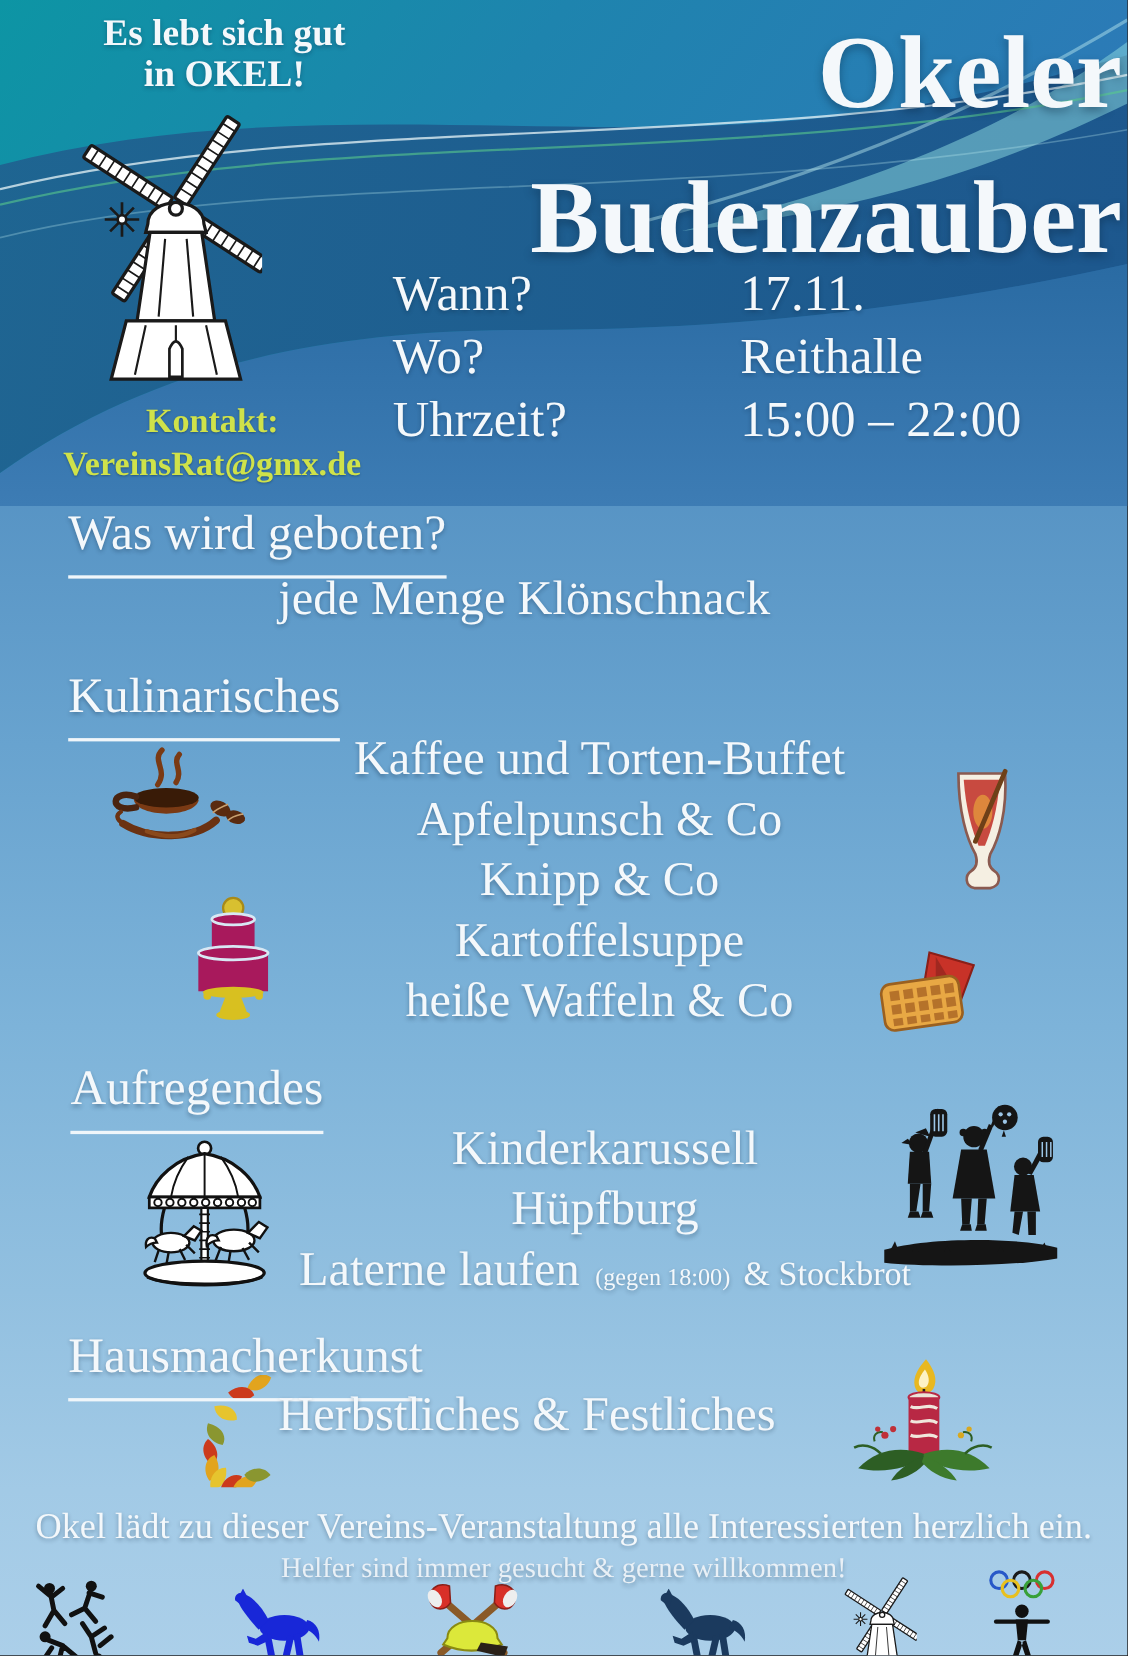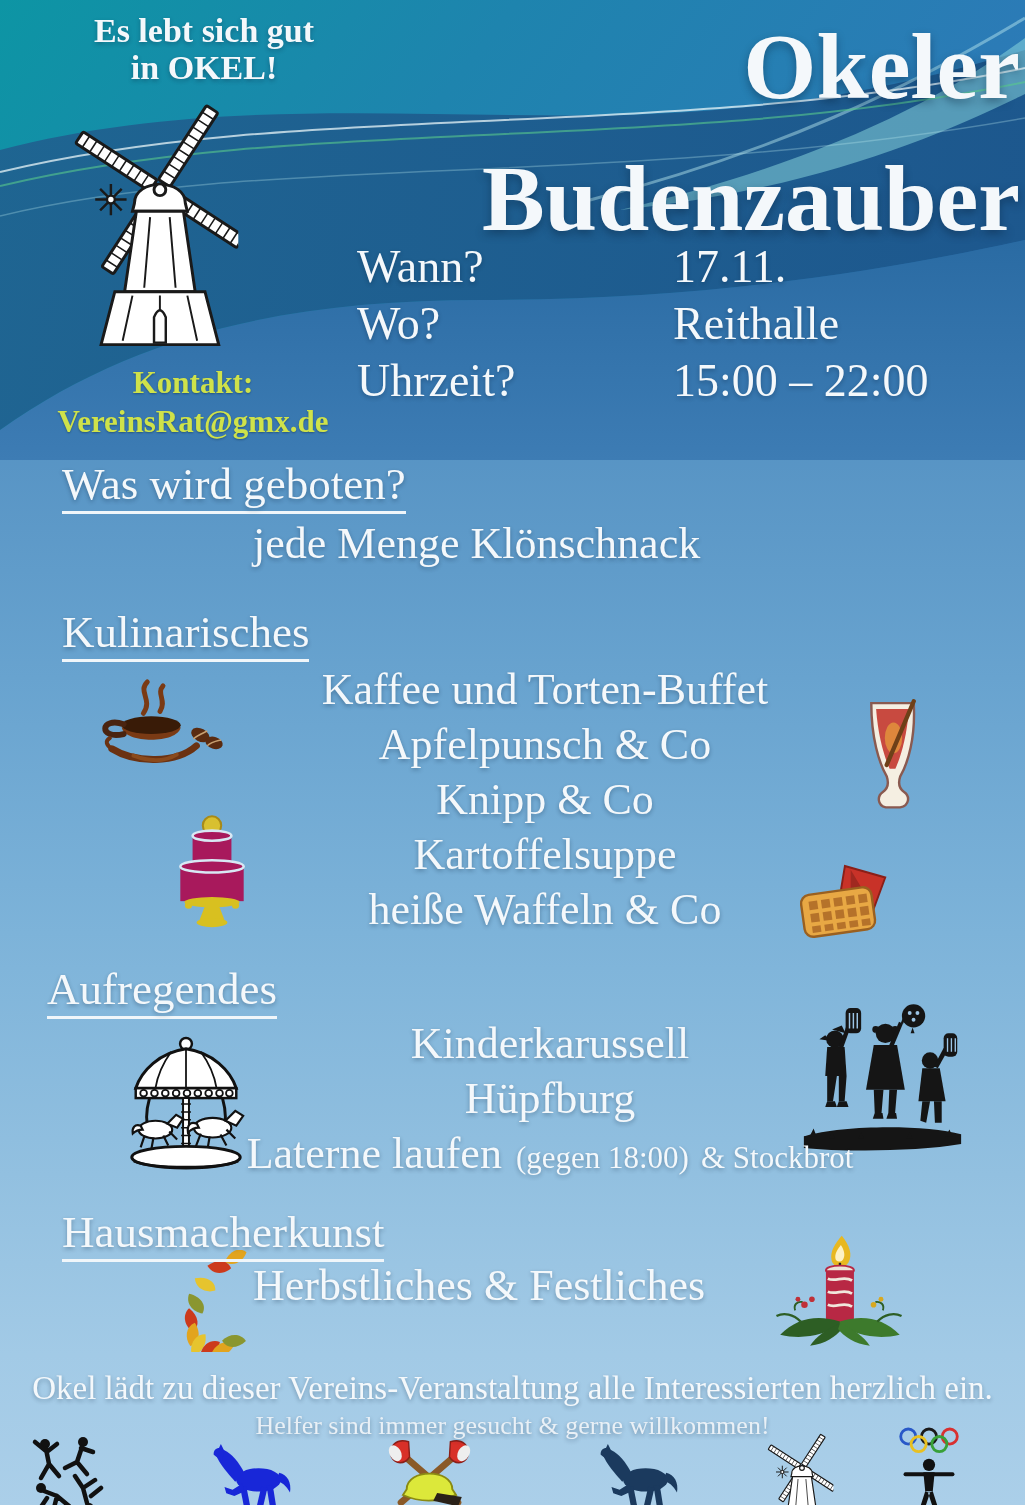--- a/index.html
+++ b/index.html
@@ -11,24 +11,24 @@
   }
   .abs{position:absolute;}
   .hdr-svg{position:absolute;top:0;left:0;z-index:0;}
   .txt{z-index:3; text-shadow:0 2px 4px rgba(8,32,56,.32);}
   .tagline{top:12px;left:58px;width:292px;text-align:center;font-size:34px;line-height:1.1;font-weight:bold;}
   .title{top:0px;left:240px;width:780px;text-align:right;font-size:94px;line-height:132px;font-weight:bold;
          text-shadow:0 4px 8px rgba(5,25,50,.38);}
   .qa-row{left:0;width:1025px;height:56px;font-size:46px;}
   .qa-label{position:absolute;left:357px;top:0;}
   .qa-value{position:absolute;left:673px;top:0;}
-  .heading{font-size:45px; padding-bottom:1px; border-bottom:3px solid #f0f6fa; display:inline-block;}
+  .heading{font-size:45px; padding-bottom:13px; border-bottom:3px solid #f0f6fa; display:inline-block;}
   .big{font-size:44px;}
   .centerlist{text-align:center;line-height:55px;font-size:44px;}
-  .laterne-note{font-size:31px;margin-left:14px;}
+  .laterne-note{font-size:22px;margin-left:14px;}
   .laterne-suffix{font-size:31px;margin-left:12px;}
   .footer1{top:1370px;left:0;width:1025px;text-align:center;font-size:33px;}
   .footer2{top:1411px;left:0;width:1025px;text-align:center;font-size:26px;color:#e9f0f6;}
   .contact{top:364px;left:28px;width:330px;text-align:center;font-size:31px;font-weight:bold;color:#cfe24a;line-height:1.25;
            text-shadow:0 1px 2px rgba(8,32,56,.4);}
   .icon{z-index:2;}
   svg{display:block;}
 </style>
 </head>
 <body>
@@ -203,21 +203,21 @@
           <rect x="68" y="52" width="9" height="9"></rect>
         <rect x="16" y="65" width="9" height="7"></rect>
           <rect x="29" y="65" width="9" height="7"></rect>
           <rect x="42" y="65" width="9" height="7"></rect>
           <rect x="55" y="65" width="9" height="7"></rect>
           <rect x="68" y="65" width="9" height="7"></rect>
       </g>
     </g>
   </svg>
 
-  <div class="abs txt" style="top:963px;left:47px">
+  <div class="abs txt" style="top:963px;left:64px">
     <span class="heading">Aufregendes</span>
   </div>
   <div class="abs txt centerlist" style="top:1016px;left:195px;width:710px">
     <div>Kinderkarussell</div>
     <div>Hüpfburg</div>
   </div>
   <div class="abs txt" style="top:1128px;left:85px;width:930px;text-align:center">
     <span class="big">Laterne laufen</span><span class="laterne-note">(gegen 18:00)</span><span class="laterne-suffix">&amp; Stockbrot</span>
   </div>
 

